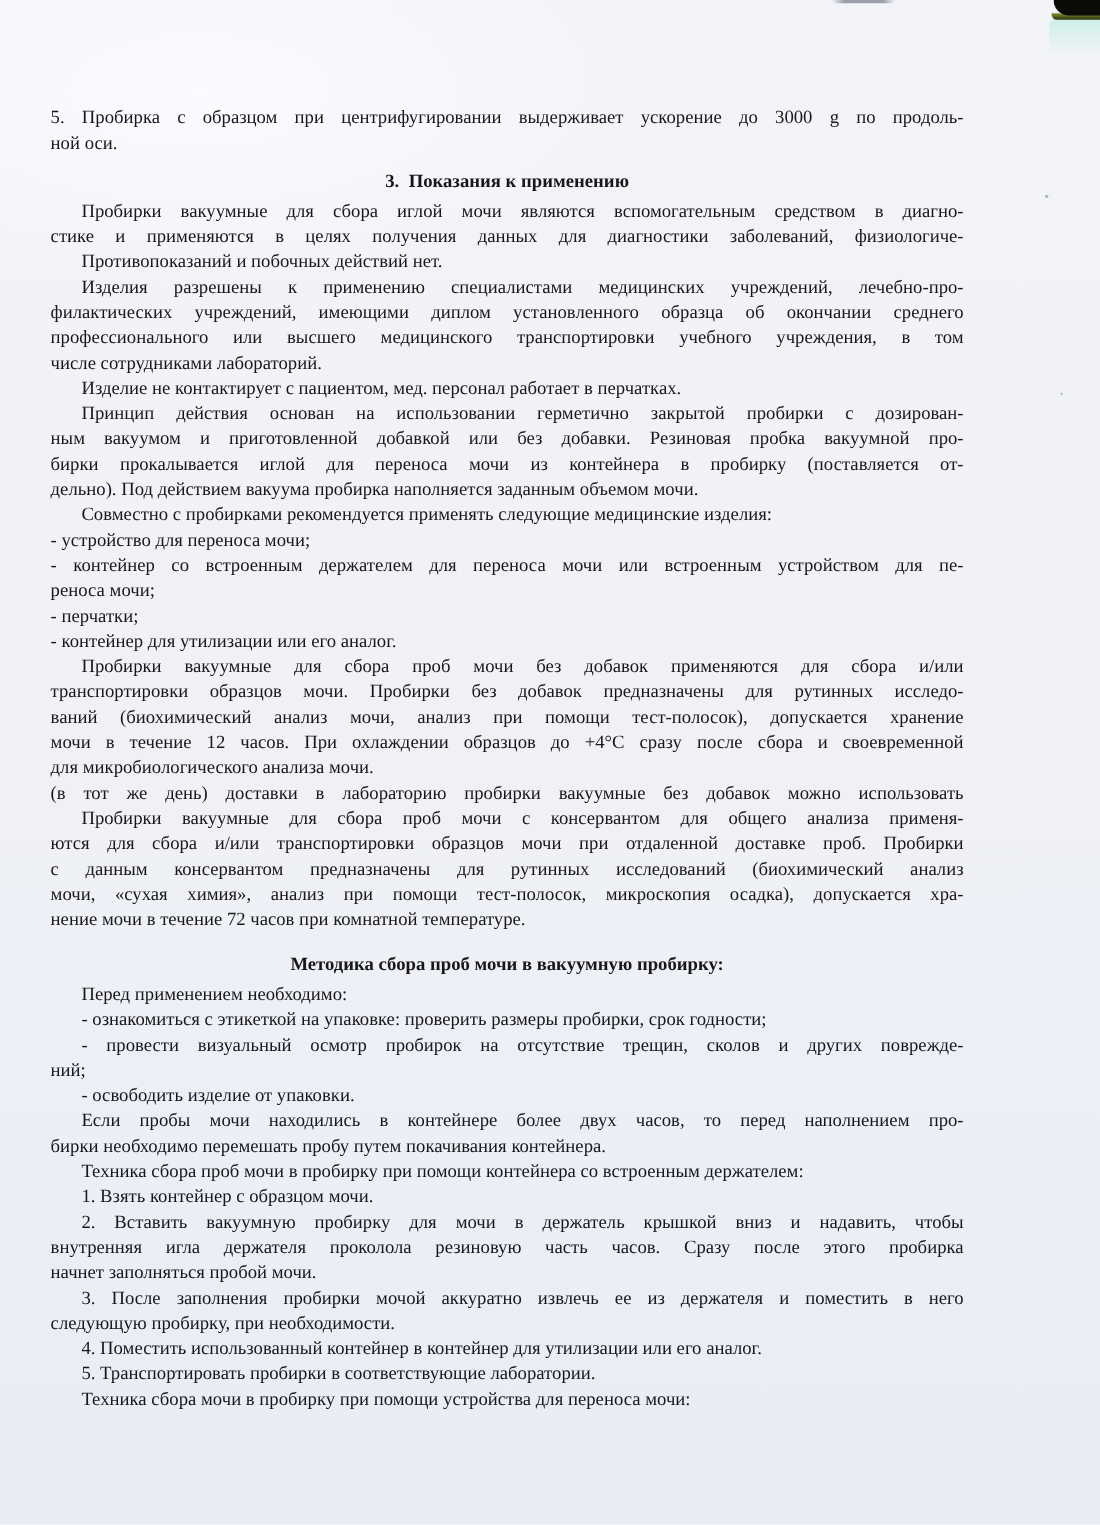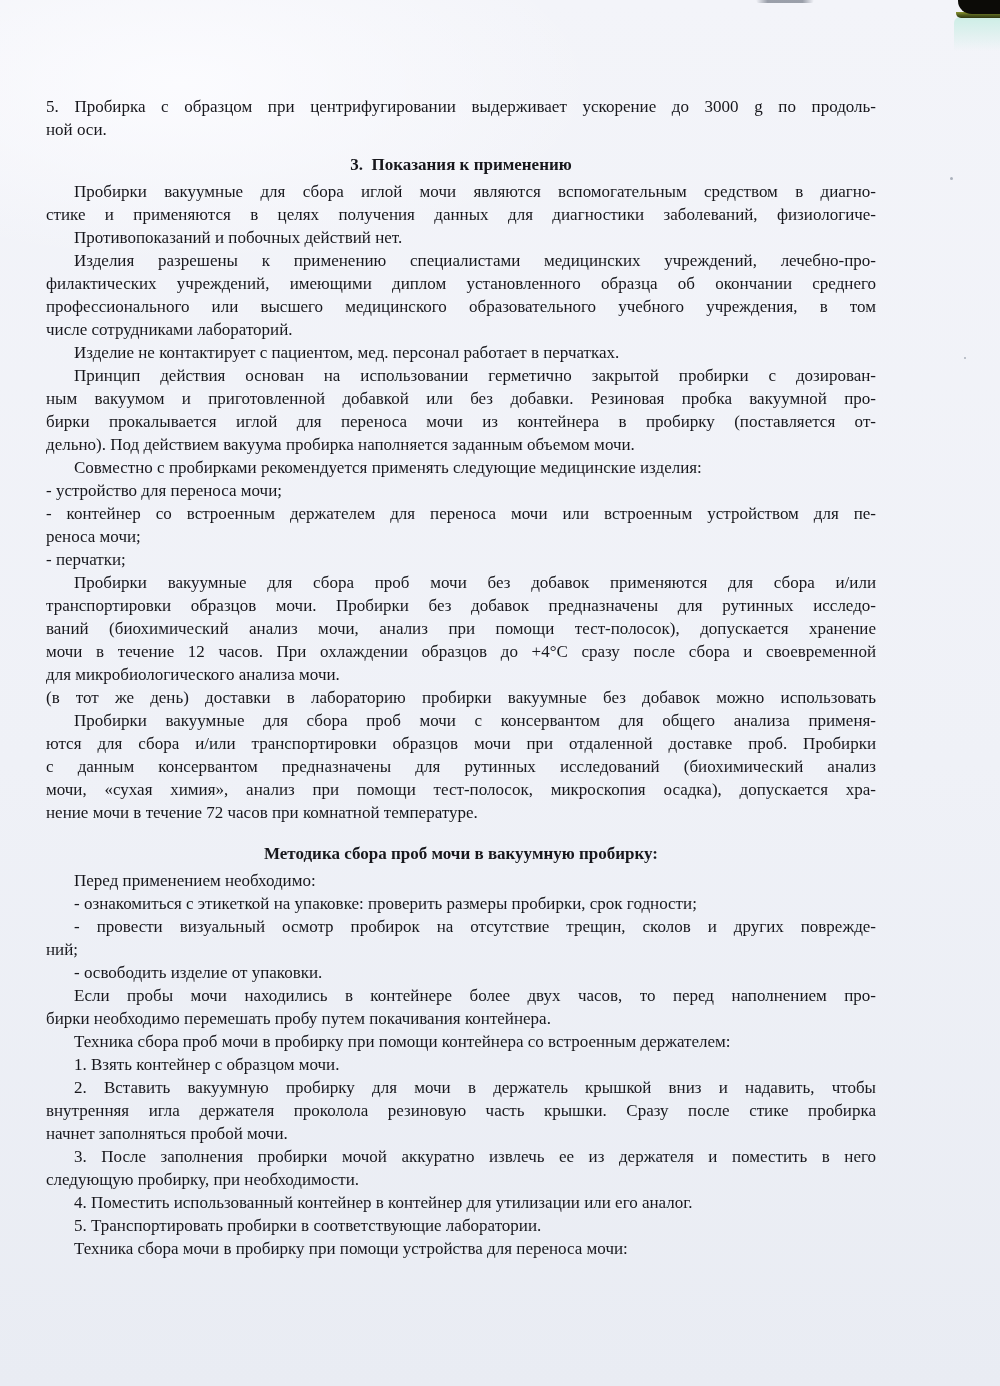--- a/index.html
+++ b/index.html
@@ -119,21 +119,21 @@
       <div class="block paragraph indent">
         <div class="line first">Пробирки вакуумные для сбора иглой мочи являются вспомогательным средством в диагно-</div>
         <div class="line">стике и применяются в целях получения данных для диагностики заболеваний, физиологиче-</div>
       </div>
       <div class="block paragraph indent">
         <div class="line first last">Противопоказаний и побочных действий нет.</div>
       </div>
       <div class="block paragraph indent">
         <div class="line first">Изделия разрешены к применению специалистами медицинских учреждений, лечебно-про-</div>
         <div class="line">филактических учреждений, имеющими диплом установленного образца об окончании среднего</div>
-        <div class="line">профессионального или высшего медицинского образовательного учебного учреждения, в том</div>
+        <div class="line">профессионального или высшего медицинского транспортировки учебного учреждения, в том</div>
         <div class="line last">числе сотрудниками лабораторий.</div>
       </div>
       <div class="block paragraph indent">
         <div class="line first last">Изделие не контактирует с пациентом, мед. персонал работает в перчатках.</div>
       </div>
       <div class="block paragraph indent">
         <div class="line first">Принцип действия основан на использовании герметично закрытой пробирки с дозирован-</div>
         <div class="line">ным вакуумом и приготовленной добавкой или без добавки. Резиновая пробка вакуумной про-</div>
         <div class="line">бирки прокалывается иглой для переноса мочи из контейнера в пробирку (поставляется от-</div>
         <div class="line last">дельно). Под действием вакуума пробирка наполняется заданным объемом мочи.</div>
@@ -143,20 +143,23 @@
       </div>
       <div class="block list-item">
         <div class="line first last">- устройство для переноса мочи;</div>
       </div>
       <div class="block list-item">
         <div class="line first">- контейнер со встроенным держателем для переноса мочи или встроенным устройством для пе-</div>
         <div class="line last">реноса мочи;</div>
       </div>
       <div class="block list-item">
         <div class="line first last">- перчатки;</div>
+      </div>
+      <div class="block list-item">
+        <div class="line first last">- контейнер для утилизации или его аналог.</div>
       </div>
       <div class="block paragraph indent">
         <div class="line first">Пробирки вакуумные для сбора проб мочи без добавок применяются для сбора и/или</div>
         <div class="line">транспортировки образцов мочи. Пробирки без добавок предназначены для рутинных исследо-</div>
         <div class="line">ваний (биохимический анализ мочи, анализ при помощи тест-полосок), допускается хранение</div>
         <div class="line">мочи в течение 12 часов. При охлаждении образцов до +4°С сразу после сбора и своевременной</div>
         <div class="line last">для микробиологического анализа мочи.</div>
         <div class="line">(в тот же день) доставки в лабораторию пробирки вакуумные без добавок можно использовать</div>
       </div>
       <div class="block paragraph indent">
@@ -187,21 +190,21 @@
         <div class="line last">бирки необходимо перемешать пробу путем покачивания контейнера.</div>
       </div>
       <div class="block paragraph indent">
         <div class="line first last">Техника сбора проб мочи в пробирку при помощи контейнера со встроенным держателем:</div>
       </div>
       <div class="block list-item indent">
         <div class="line first last">1. Взять контейнер с образцом мочи.</div>
       </div>
       <div class="block list-item indent">
         <div class="line first">2. Вставить вакуумную пробирку для мочи в держатель крышкой вниз и надавить, чтобы</div>
-        <div class="line">внутренняя игла держателя проколола резиновую часть крышки. Сразу после стике пробирка</div>
+        <div class="line">внутренняя игла держателя проколола резиновую часть часов. Сразу после этого пробирка</div>
         <div class="line last">начнет заполняться пробой мочи.</div>
       </div>
       <div class="block list-item indent">
         <div class="line first">3. После заполнения пробирки мочой аккуратно извлечь ее из держателя и поместить в него</div>
         <div class="line last">следующую пробирку, при необходимости.</div>
       </div>
       <div class="block list-item indent">
         <div class="line first last">4. Поместить использованный контейнер в контейнер для утилизации или его аналог.</div>
       </div>
       <div class="block list-item indent">

